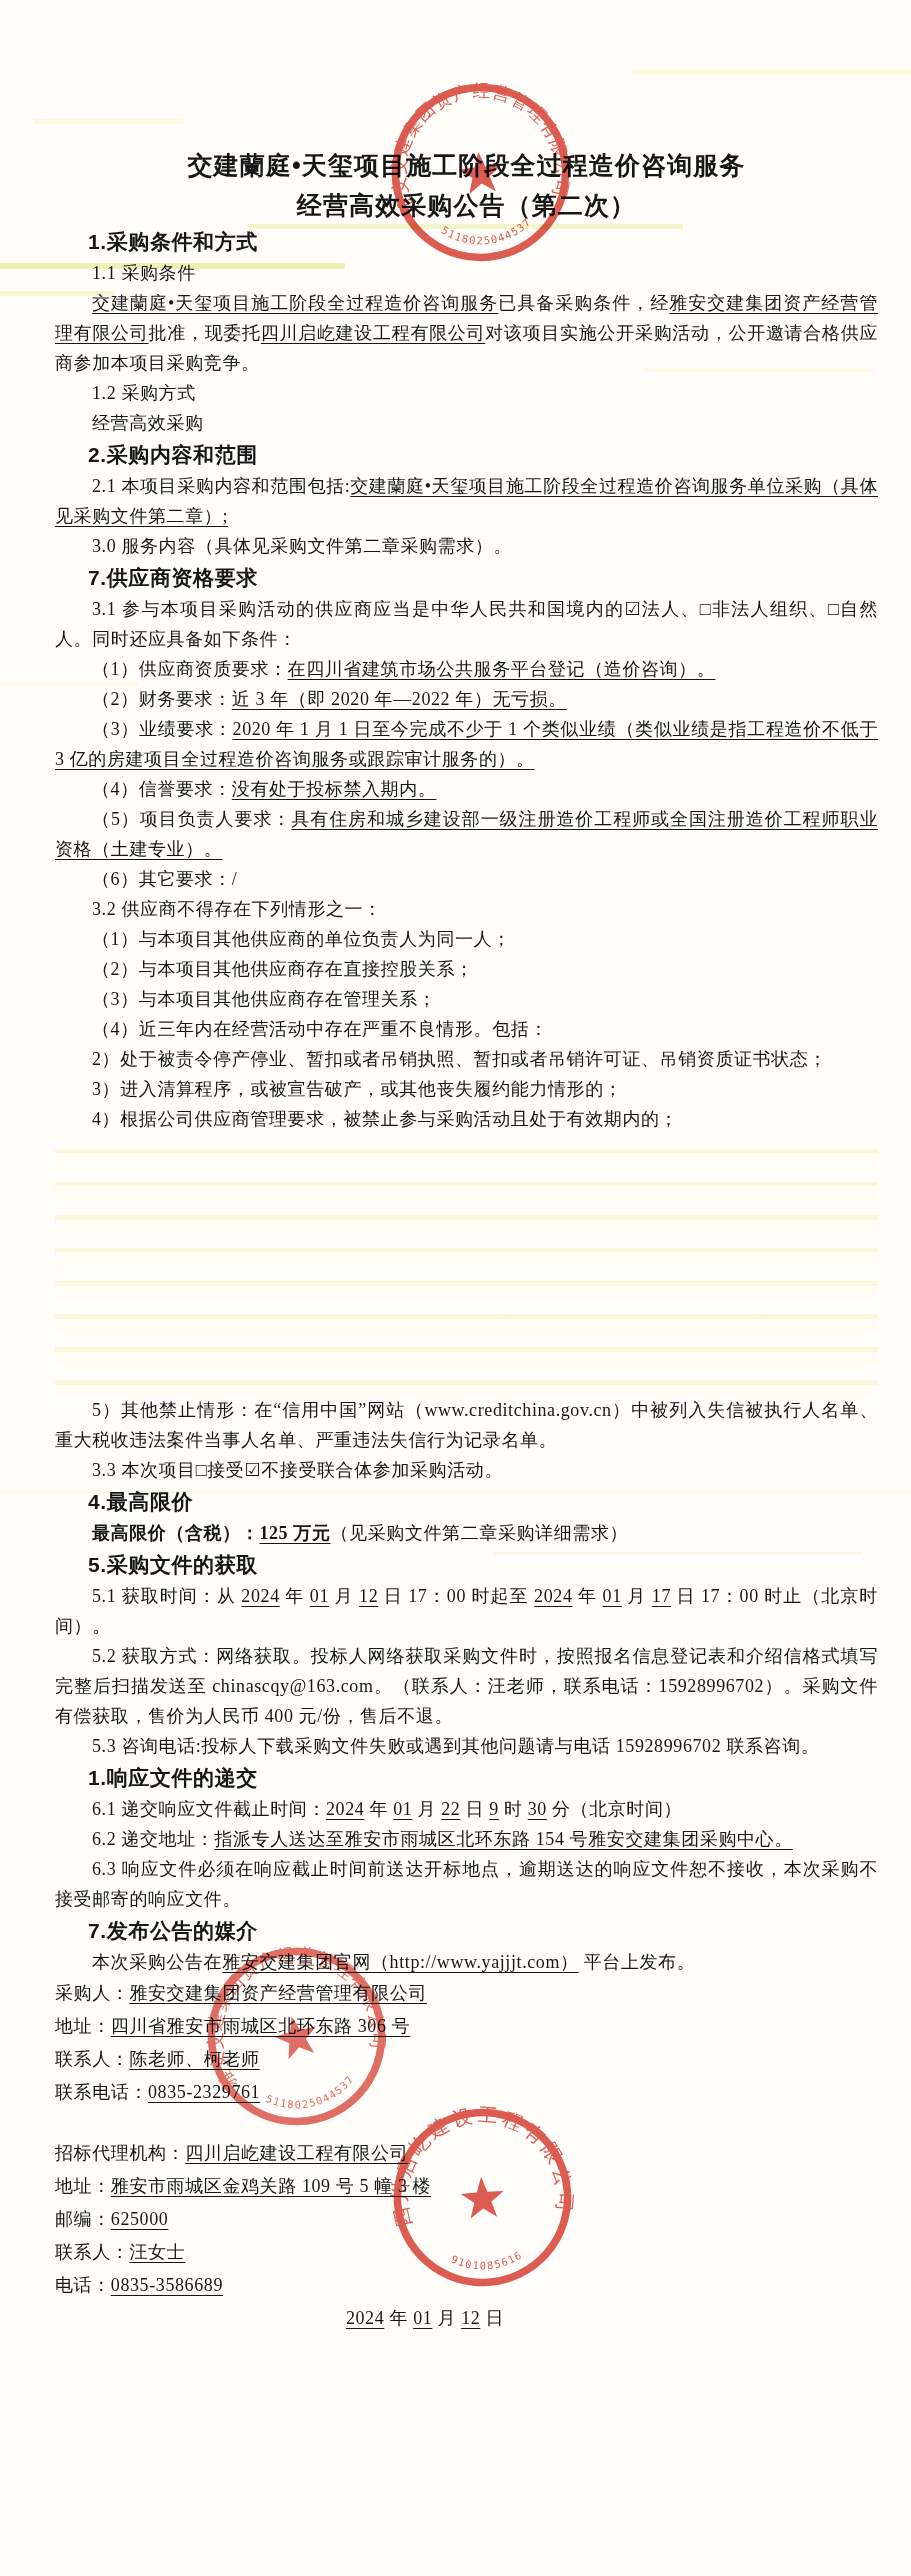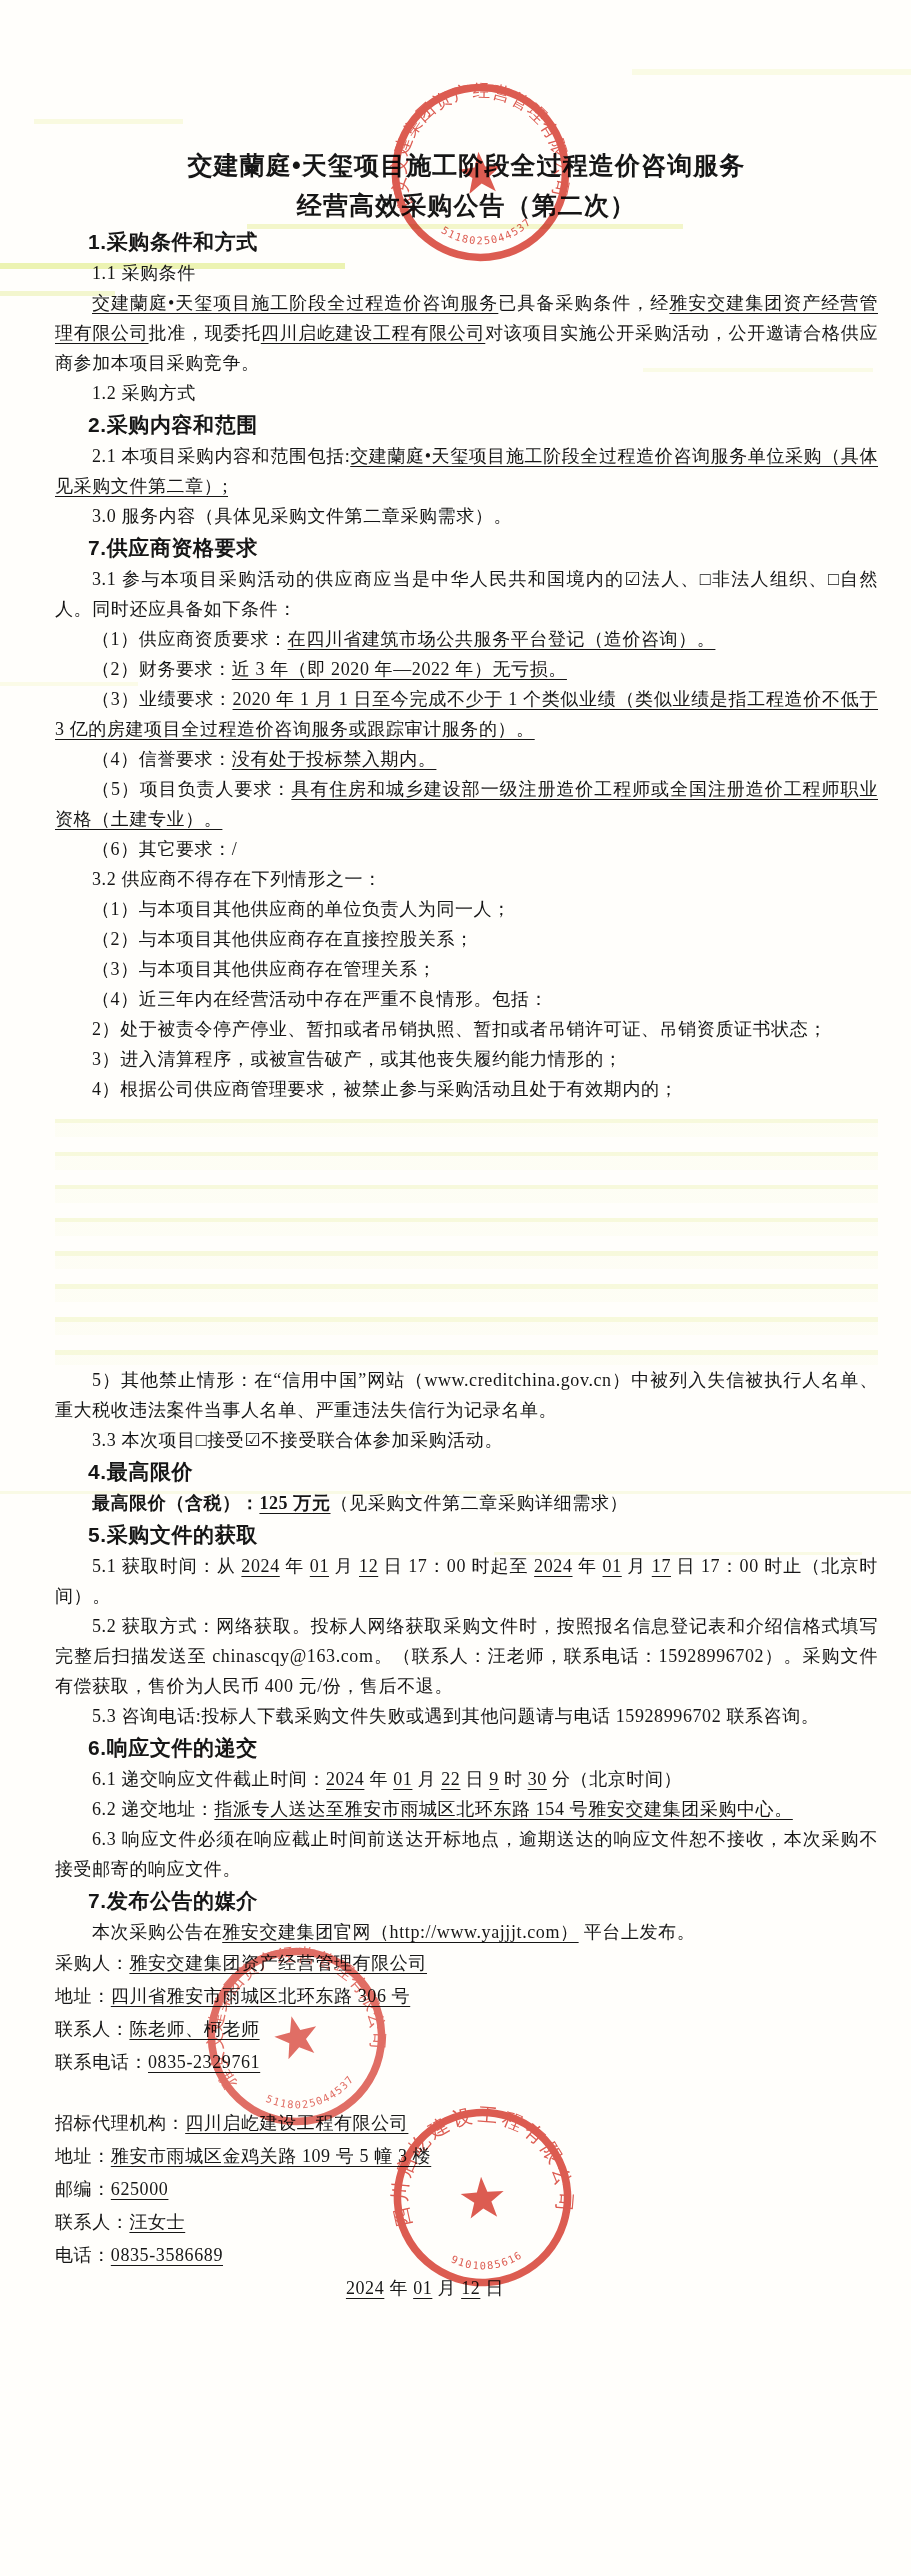--- a/index.html
+++ b/index.html
@@ -103,20 +103,21 @@
   <div class="streak s8"></div>
   <div class="streak s9"></div>
 
   <div class="content">
       <p class="title"><span>交建蘭庭•天玺项目施工阶段全过程造价咨询服务</span></p>
       <p class="title"><span>经营高效采购公告（第二次）</span></p>
       <p class="heading"><span>1.采购条件和方式</span></p>
       <p class="para indent"><span>1.1 采购条件</span></p>
       <p class="para indent"><span class="u">交建蘭庭•天玺项目施工阶段全过程造价咨询服务</span><span>已具备采购条件，经</span><span class="u">雅安交建集团资产经营管理有限公司</span><span>批准，现委托</span><span class="u">四川启屹建设工程有限公司</span><span>对该项目实施公开采购活动，公开邀请合格供应商参加本项目采购竞争。</span></p>
       <p class="para indent"><span>1.2 采购方式</span></p>
+      <p class="para indent"><span>经营高效采购</span></p>
       <p class="heading"><span>2.采购内容和范围</span></p>
       <p class="para indent"><span>2.1 本项目采购内容和范围包括:</span><span class="u">交建蘭庭•天玺项目施工阶段全过程造价咨询服务单位采购（具体见采购文件第二章）;</span></p>
       <p class="para indent"><span>3.0 服务内容（具体见采购文件第二章采购需求）。</span></p>
       <p class="heading"><span>7.供应商资格要求</span></p>
       <p class="para indent"><span>3.1 参与本项目采购活动的供应商应当是中华人民共和国境内的☑法人、□非法人组织、□自然人。同时还应具备如下条件：</span></p>
       <p class="para indent"><span>（1）供应商资质要求：</span><span class="u">在四川省建筑市场公共服务平台登记（造价咨询）。</span></p>
       <p class="para indent"><span>（2）财务要求：</span><span class="u">近 3 年（即 2020 年—2022 年）无亏损。</span></p>
       <p class="para indent"><span>（3）业绩要求：</span><span class="u">2020 年 1 月 1 日至今完成不少于 1 个类似业绩（类似业绩是指工程造价不低于 3 亿的房建项目全过程造价咨询服务或跟踪审计服务的）。</span></p>
       <p class="para indent"><span>（4）信誉要求：</span><span class="u">没有处于投标禁入期内。</span></p>
       <p class="para indent"><span>（5）项目负责人要求：</span><span class="u">具有住房和城乡建设部一级注册造价工程师或全国注册造价工程师职业资格（土建专业）。</span></p>
@@ -131,21 +132,21 @@
       <p class="para indent"><span>4）根据公司供应商管理要求，被禁止参与采购活动且处于有效期内的；</span></p>
       <div class="spacer pagebreak" style="height: 261px;"></div>
       <p class="para indent"><span>5）其他禁止情形：在“信用中国”网站（www.creditchina.gov.cn）中被列入失信被执行人名单、重大税收违法案件当事人名单、严重违法失信行为记录名单。</span></p>
       <p class="para indent"><span>3.3 本次项目□接受☑不接受联合体参加采购活动。</span></p>
       <p class="heading"><span>4.最高限价</span></p>
       <p class="para indent"><span class="b">最高限价（含税）：</span><span class="u b">125 万元</span><span>（见采购文件第二章采购详细需求）</span></p>
       <p class="heading"><span>5.采购文件的获取</span></p>
       <p class="para indent"><span>5.1 获取时间：从 </span><span class="u">2024</span><span> 年 </span><span class="u">01</span><span> 月 </span><span class="u">12</span><span> 日 17：00 时起至 </span><span class="u">2024</span><span> 年 </span><span class="u">01</span><span> 月 </span><span class="u">17</span><span> 日 17：00 时止（北京时间）。</span></p>
       <p class="para indent"><span>5.2 获取方式：网络获取。投标人网络获取采购文件时，按照报名信息登记表和介绍信格式填写完整后扫描发送至 chinascqy@163.com。（联系人：汪老师，联系电话：15928996702）。采购文件有偿获取，售价为人民币 400 元/份，售后不退。</span></p>
       <p class="para indent"><span>5.3 咨询电话:投标人下载采购文件失败或遇到其他问题请与电话 15928996702 联系咨询。</span></p>
-      <p class="heading"><span>6.响应文件的递交</span></p>
+      <p class="heading"><span>1.响应文件的递交</span></p>
       <p class="para indent"><span>6.1 递交响应文件截止时间：</span><span class="u">2024</span><span> 年 </span><span class="u">01</span><span> 月 </span><span class="u">22</span><span> 日 </span><span class="u">9</span><span> 时 </span><span class="u">30</span><span> 分（北京时间）</span></p>
       <p class="para indent"><span>6.2 递交地址：</span><span class="u">指派专人送达至雅安市雨城区北环东路 154 号雅安交建集团采购中心。</span></p>
       <p class="para indent"><span>6.3 响应文件必须在响应截止时间前送达开标地点，逾期送达的响应文件恕不接收，本次采购不接受邮寄的响应文件。</span></p>
       <p class="heading"><span>7.发布公告的媒介</span></p>
       <p class="para indent"><span>本次采购公告在</span><span class="u">雅安交建集团官网（http://www.yajjjt.com）</span><span> 平台上发布。</span></p>
       <p class="contact"><span>采购人：</span><span class="u">雅安交建集团资产经营管理有限公司</span></p>
       <p class="contact"><span>地址：</span><span class="u">四川省雅安市雨城区北环东路 306 号</span></p>
       <p class="contact"><span>联系人：</span><span class="u">陈老师、柯老师</span></p>
       <p class="contact"><span>联系电话：</span><span class="u">0835-2329761</span></p>
       <div class="spacer" style="height: 27.6px;"></div>

